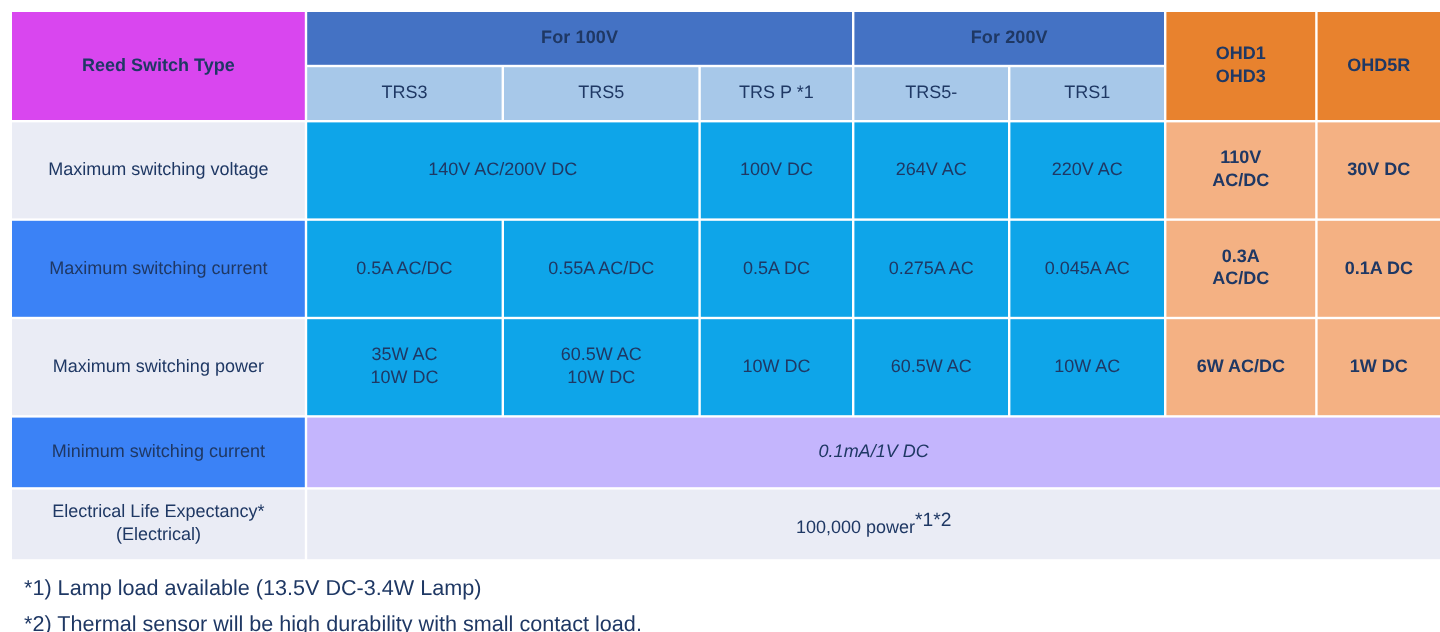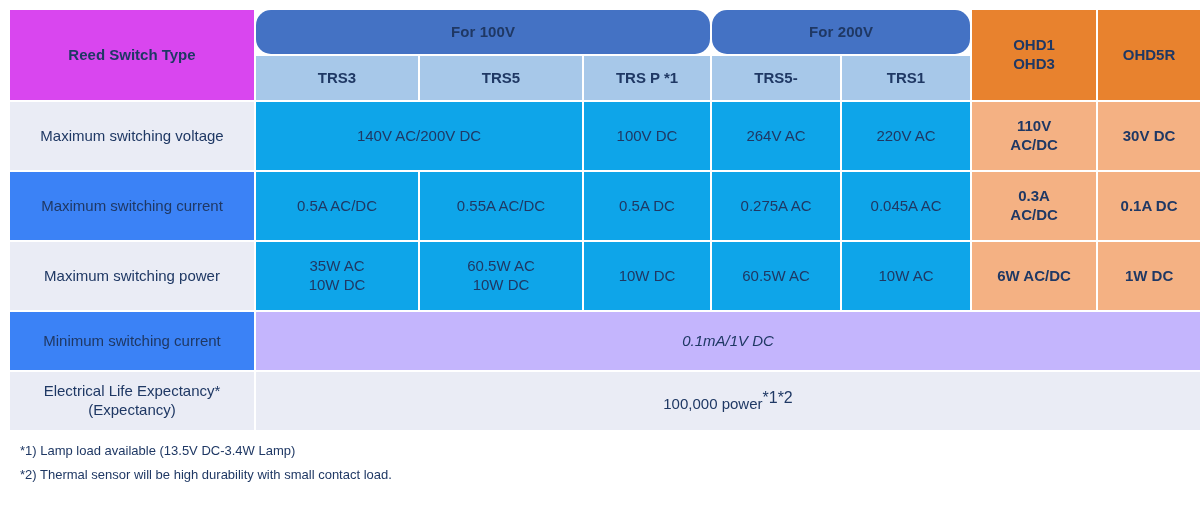--- a/index.html
+++ b/index.html
@@ -24,29 +24,28 @@
     font-size: 15px;
     line-height: 1.25;
     padding: 2px 3px;
   }
 
   
   .hd-main {
     background: #4472C4; color: #ffffff;
     font-weight: bold; font-size: 17px;
     letter-spacing: .1px;
-    border-radius: 15px;
   }
   .hd-corner {
     background: #d946ef; color: #ffffff;
     font-weight: bold; font-size: 17px;
   }
   .hd-sub {
     background: #A7C8E9; color: #1F3864;
-    font-size: 15px; font-weight: bold;
+    font-size: 15px; font-weight: normal;
   }
   .hd-orange {
     background: #E8822E; color: #ffffff;
     font-weight: bold; font-size: 20px;
     font-stretch: condensed;
     line-height: 1.2;
   }
 
   
   .lbl-a { background: #EAECF5; color: #1F3864; text-align: left; padding-left: 16px; font-size: 15px; }
@@ -54,27 +53,27 @@
   .val-blue { background: #0ea5e9; color: #1F3864; margin-top: 46px; }
   .val-orange { background: #F4B183; color: #1F3864; font-weight: bold; font-size: 17px; }
   .val-wide-a { background: #EAECF5; color: #1F3864; }
   .val-wide-b { background: #c4b5fd; color: #1F3864; font-style: italic; }
 
   .sup { font-size: 16px; vertical-align: super; }
 
   
   .r-hd1 { height: 44px; }
   .r-hd2 { height: 44px; }
-  .r-d   { height: 68px; }
+  .r-d   { height: 80px; }
   .r-w   { height: 58px; }
 
   
   .notes { margin-top: 12px; padding-left: 12px; }
   .note {
-    color: #1F3864; font-size: 13px;
+    color: #1F3864; font-size: 18px;
     line-height: 1.15; margin-bottom: 9px;
   }
 </style>
 </head>
 <body>
 
 <div class="sheet">
 
   <table class="spec">
     <colgroup>
@@ -153,21 +152,21 @@
       </tr>
 
       <tr class="r-w">
         <td class="lbl-b">Minimum switching current</td>
         <td class="val-wide-b" colspan="7">0.1mA/1V DC</td>
       </tr>
 
       <tr class="r-w">
         <td class="lbl-a">
           <div>Electrical Life Expectancy*</div>
-          <div>(Expectancy)</div>
+          <div>(Electrical)</div>
         </td>
         <td class="val-wide-a" colspan="7">
           <span>100,000 power</span><span class="sup">*1*2</span>
         </td>
       </tr>
     </tbody>
   </table>
 
   <div class="notes">
     <div class="note">*1) Lamp load available (13.5V DC-3.4W Lamp)</div>

